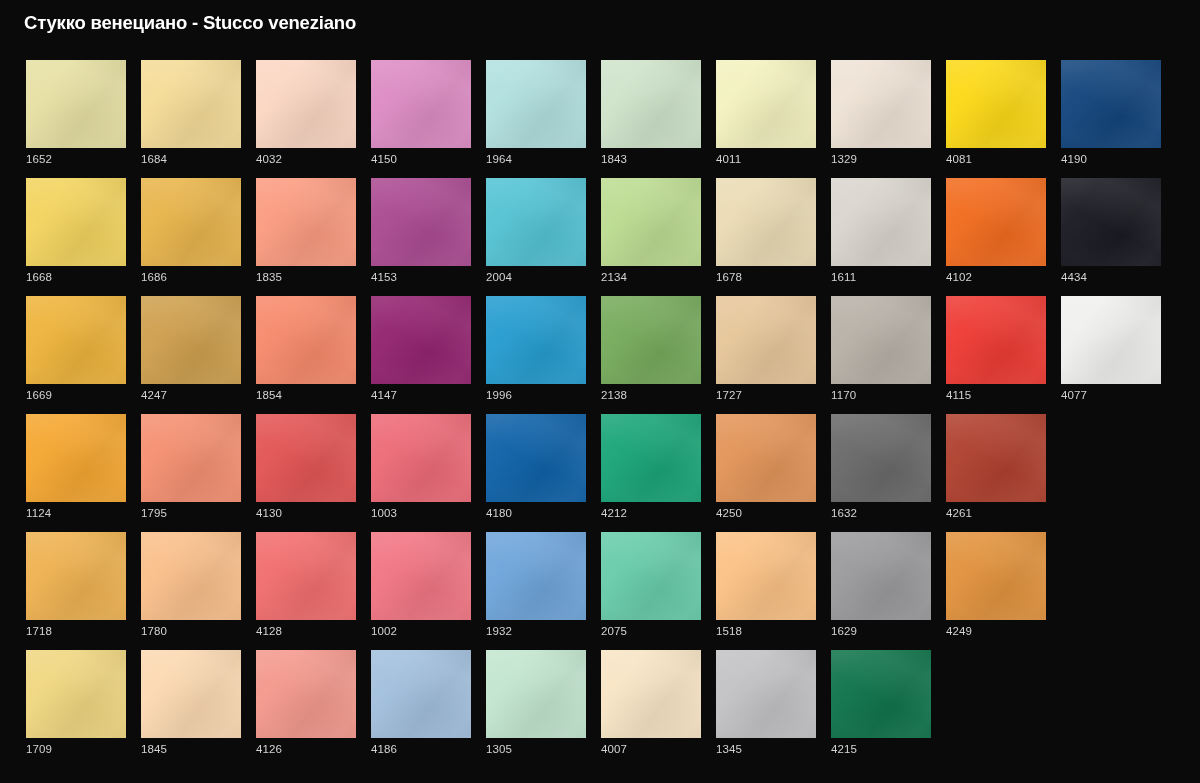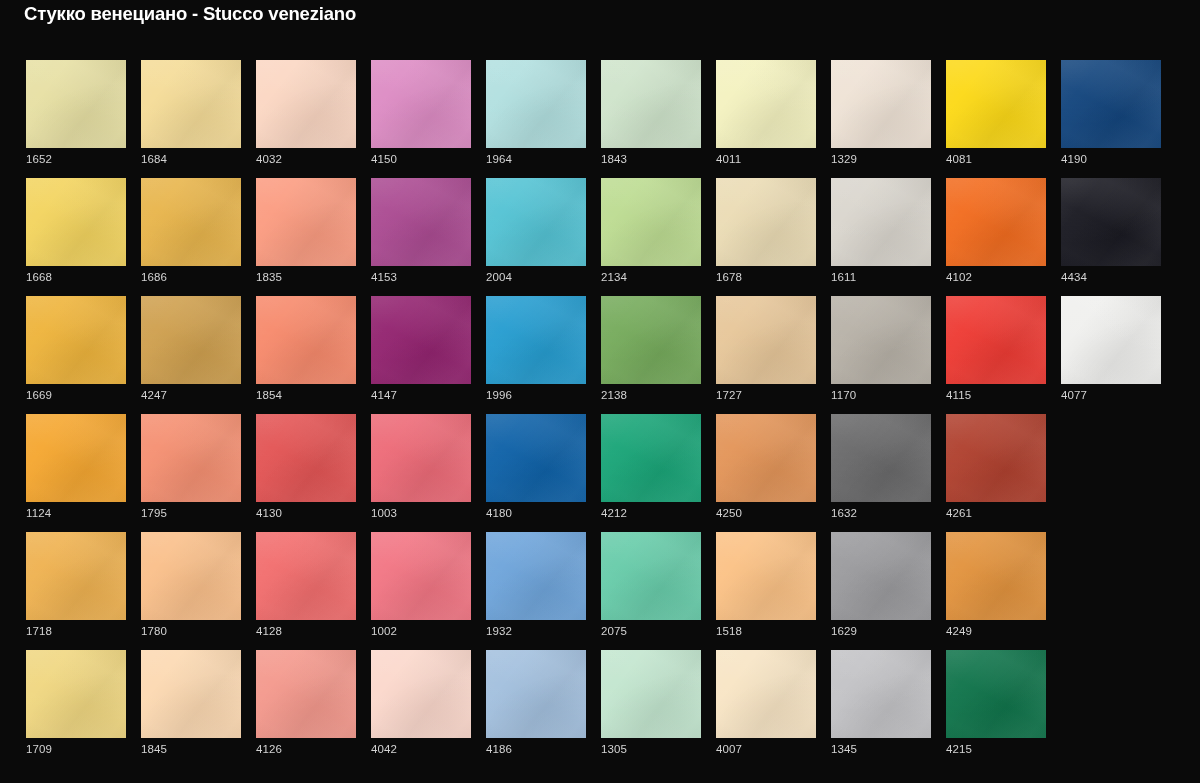--- a/index.html
+++ b/index.html
@@ -18,21 +18,21 @@
   }
   #page {
     position: relative;
     width: 1200px;
     height: 783px;
     background: #0a0a0a;
   }
   .page-title {
     position: absolute;
     left: 24px;
-    top: 3px;
+    top: 12px;
     font-size: 18.5px;
     font-weight: bold;
     letter-spacing: -0.2px;
     color: #ffffff;
     white-space: nowrap;
   }
   .grid {
     position: absolute;
     left: 26px;
     top: 60px;
@@ -518,28 +518,20 @@
         </div>
         <div class="cell">
           <div class="swatch" style="background-color: rgb(244, 153, 141);">
             <div class="tex-a"></div>
             <div class="tex-b"></div>
             <div class="tex-c"></div>
           </div>
           <div class="swatch-label">4126</div>
         </div>
         <div class="cell">
-          <div class="swatch" style="background-color: rgb(251, 216, 204);">
-            <div class="tex-a"></div>
-            <div class="tex-b"></div>
-            <div class="tex-c"></div>
-          </div>
-          <div class="swatch-label">4042</div>
-        </div>
-        <div class="cell">
           <div class="swatch" style="background-color: rgb(163, 192, 222);">
             <div class="tex-a"></div>
             <div class="tex-b"></div>
             <div class="tex-c"></div>
           </div>
           <div class="swatch-label">4186</div>
         </div>
         <div class="cell">
           <div class="swatch" style="background-color: rgb(195, 230, 207);">
             <div class="tex-a"></div>

